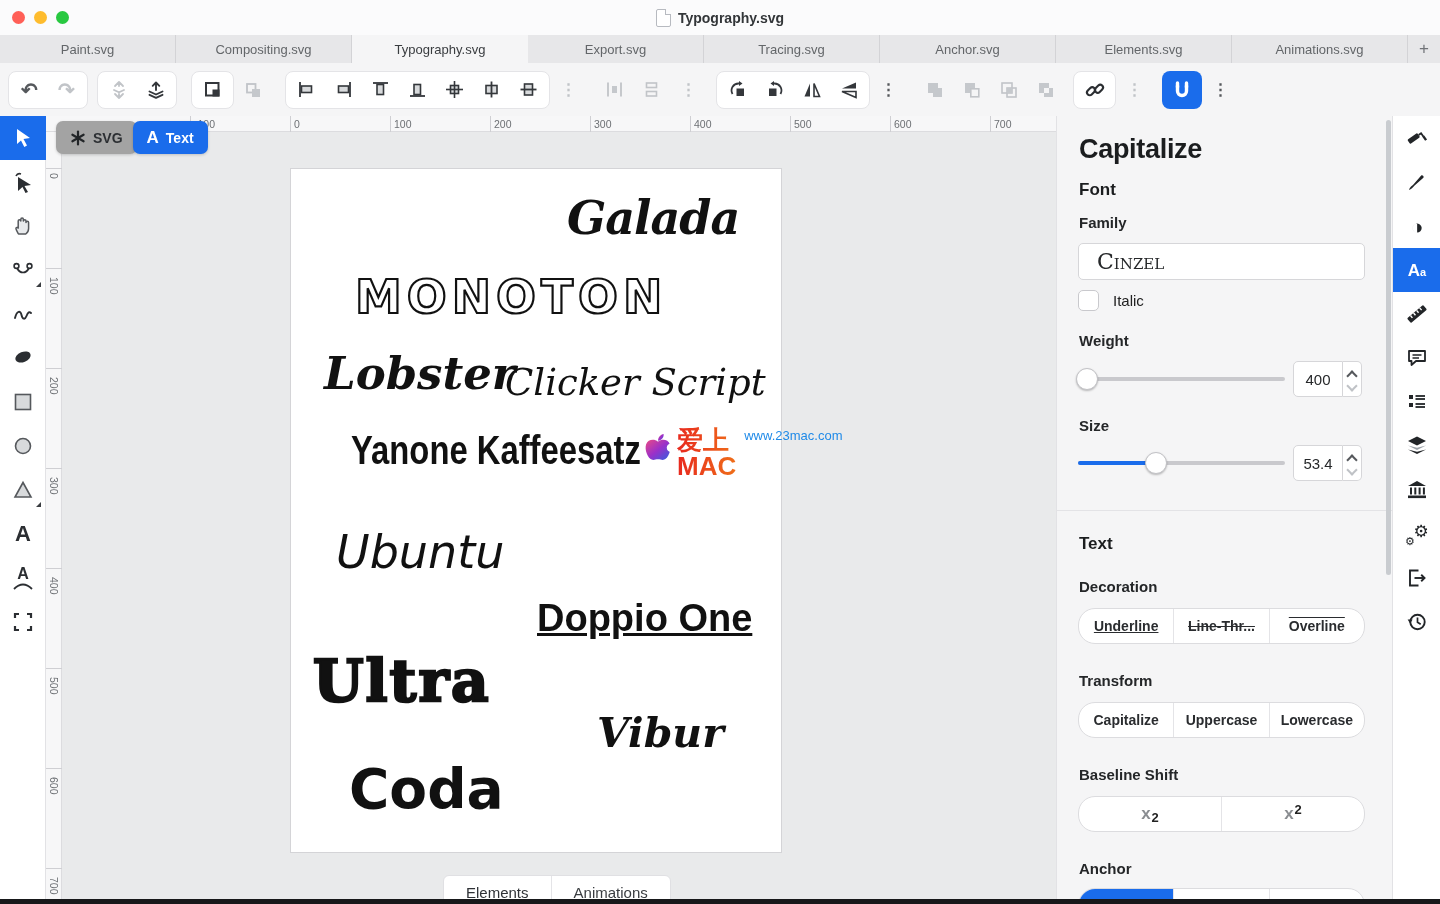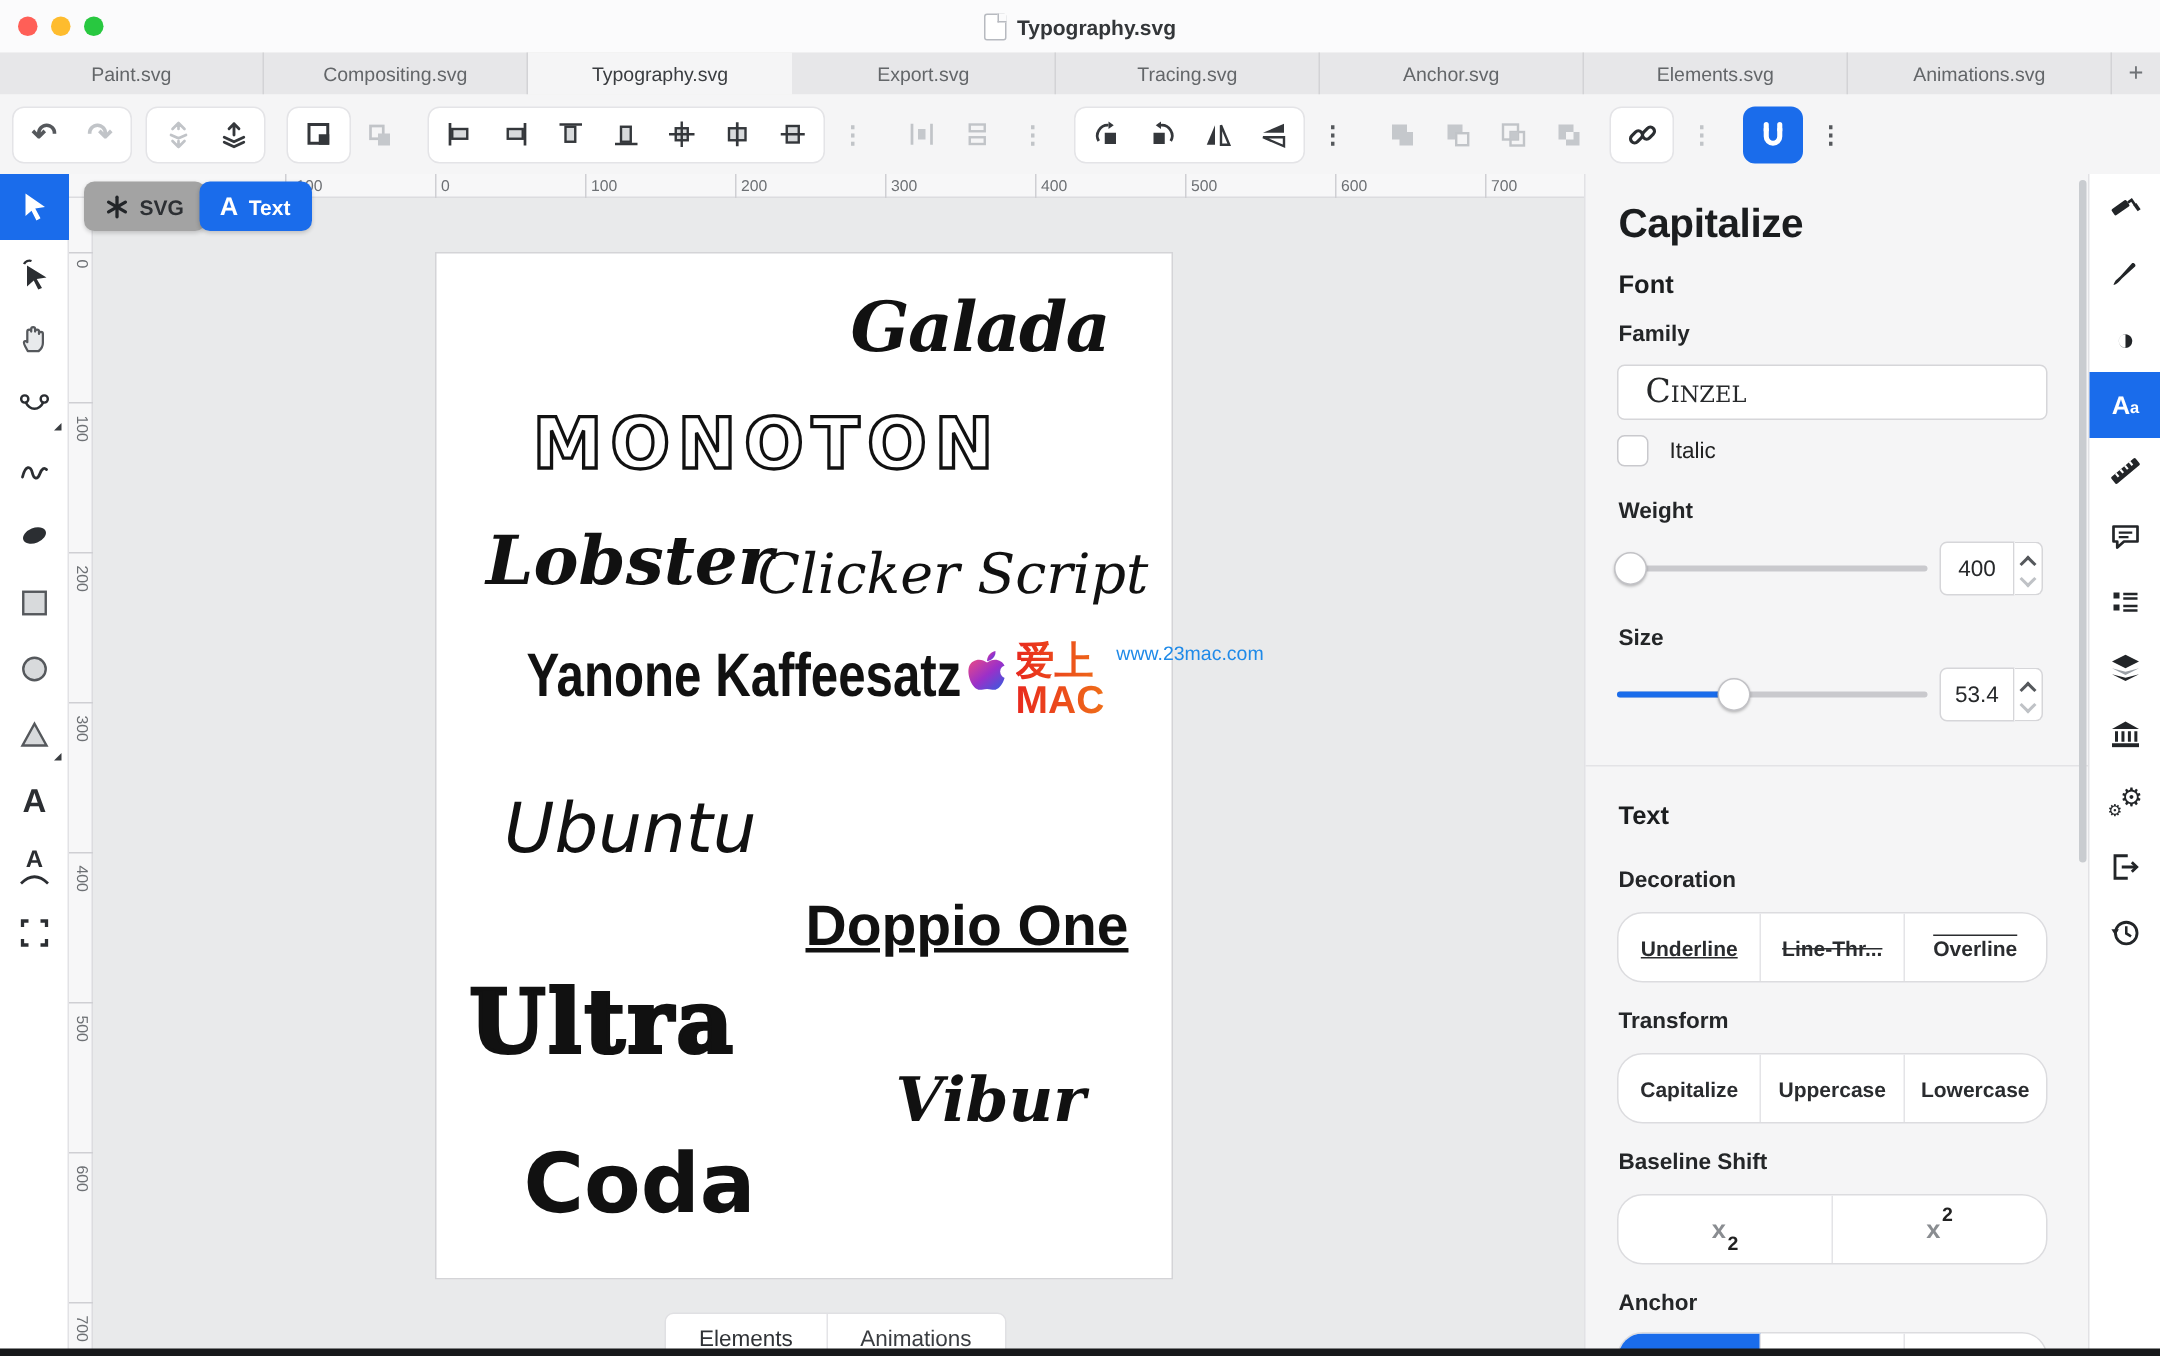--- a/index.html
+++ b/index.html
@@ -89,21 +89,21 @@
   .chk{position:absolute;left:21px;top:174px;width:21px;height:21px;background:#fff;border:1.5px solid #c9c9cd;border-radius:5px;}
   .chk-lab{position:absolute;left:56px;top:176px;font-size:15px;font-weight:400;color:#222;}
   .slider{position:absolute;height:4px;border-radius:2px;background:#c9c9cd;}
   .slider .fill{position:absolute;left:0;top:0;height:4px;border-radius:2px;background:#1a6ceb;}
   .thumb{position:absolute;width:22px;height:22px;border-radius:50%;background:#fff;border:1px solid #c2c2c6;box-shadow:0 1px 2px rgba(0,0,0,.25);top:-9px;}
   .numbox{position:absolute;width:50px;height:36px;background:#fff;border:1px solid #d6d6d9;border-radius:5px 0 0 5px;font-size:15px;color:#26282a;text-align:center;}
   .stepper{position:absolute;width:19px;height:36px;background:#fff;border:1px solid #d6d6d9;border-left:none;border-radius:0 5px 5px 0;display:flex;flex-direction:column;align-items:center;justify-content:center;gap:5px;}
   .chev{width:8px;height:8px;border-left:2px solid #55585c;border-top:2px solid #55585c;transform:rotate(45deg);margin-top:3px;}
   .chev.down{transform:rotate(225deg);border-color:#bfc2c6;margin-top:-3px;}
   .divider{position:absolute;left:0;width:336px;height:1px;background:#e3e3e6;}
-  .seg{position:absolute;left:21px;width:287px;height:47px;display:flex;background:#fff;border:1px solid #dcdcdf;border-radius:17px;overflow:hidden;}
+  .seg{position:absolute;left:21px;width:287px;height:36px;display:flex;background:#fff;border:1px solid #dcdcdf;border-radius:17px;overflow:hidden;}
   .segc{flex:1;display:flex;align-items:center;justify-content:center;font-size:14px;font-weight:600;color:#2a2c2f;border-right:1px solid #e4e4e7;}
   .segc:last-child{border-right:none;}
   .segc.blue{background:#1a6ceb;}
   .u{text-decoration:underline;} .lt{text-decoration:line-through;} .ol{text-decoration:overline;}
   .bx{color:#8a8d91;font-size:17px;font-weight:700;}
   .bscript{color:#222;font-size:13px;font-weight:800;}
   .sub{align-self:flex-end;margin-bottom:6px;} .sup{align-self:flex-start;margin-top:5px;}
   .segc.base-cell{gap:1px;}
   .panel-scroll{position:absolute;left:329px;top:4px;width:5px;height:455px;background:#c9ccd0;border-radius:3px;}
 

